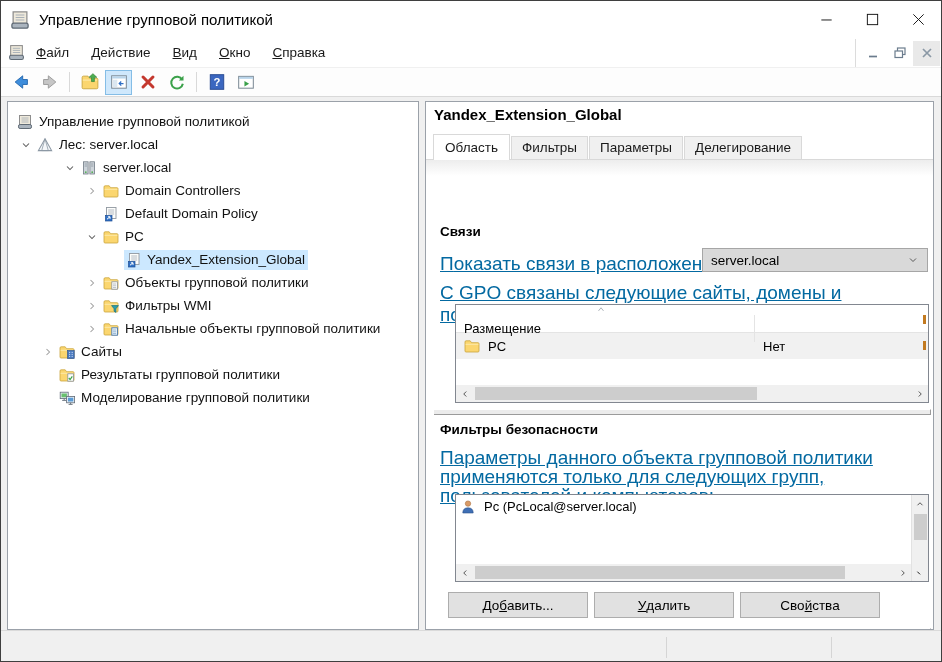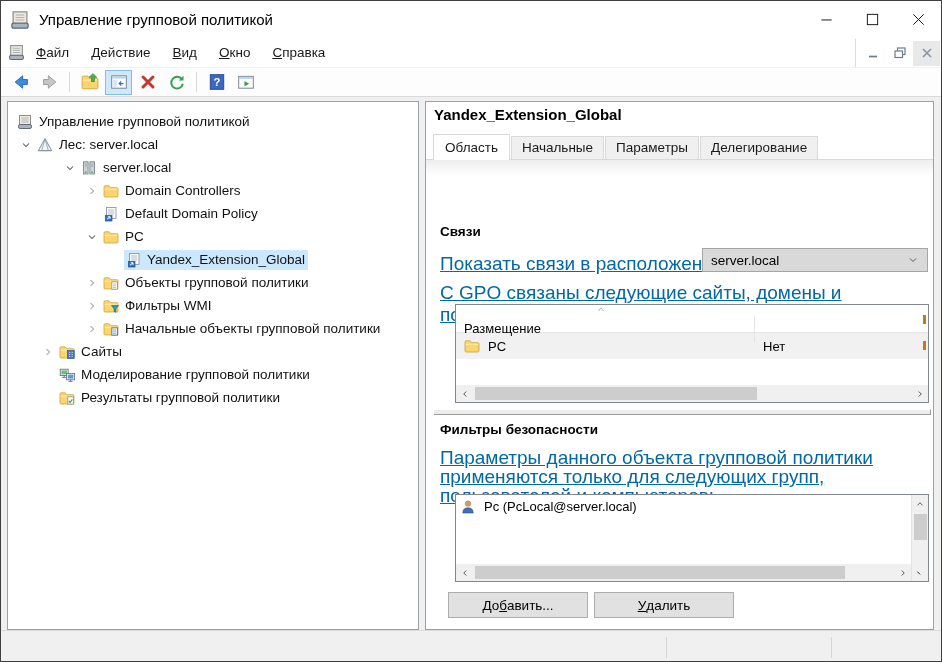--- a/index.html
+++ b/index.html
@@ -516,45 +516,45 @@
             </svg>
           </span>
         <span>Сайты</span>
       </div>
 
       <div class="trow" style="--lvl:2">
         <span class="spacer"></span>
         <span class="exp"></span>
         <span class="ticon">
             <svg>
+              <use href="#i-results"></use>
+            </svg>
+          </span>
+        <span>Результаты групповой политики</span>
+      </div>
+
+      <div class="trow" style="--lvl:2">
+        <span class="spacer"></span>
+        <span class="exp"></span>
+        <span class="ticon">
+            <svg>
               <use href="#i-modeling"></use>
             </svg>
           </span>
         <span>Моделирование групповой политики</span>
-      </div>
-
-      <div class="trow" style="--lvl:2">
-        <span class="spacer"></span>
-        <span class="exp"></span>
-        <span class="ticon">
-            <svg>
-              <use href="#i-results"></use>
-            </svg>
-          </span>
-        <span>Результаты групповой политики</span>
       </div>
 
     </div>
 
     <div class="detail">
       <div class="dp-title">Yandex_Extension_Global</div>
 
       <div class="tabs">
         <span class="tab active">Область</span>
-        <span class="tab">Начальные</span>
+        <span class="tab">Фильтры</span>
         <span class="tab">Параметры</span>
         <span class="tab">Делегирование</span>
       </div>
 
       <div class="tabpage">
         <div class="grad"></div>
 
         <div class="sechead" style="top:64px">Связи</div>
         <div class="lbl" style="left:14px;top:93px"><span class="ul">П</span>оказать связи в расположении:</div>
         <div class="combo">
@@ -642,20 +642,21 @@
                 <svg>
                   <use href="#i-arr-right"></use>
                 </svg>
               </span>
           </div>
         </div>
 
         <div class="btnrow">
           <div class="pbtn">До<span class="ul">б</span>авить...</div>
           <div class="pbtn"><span class="ul">У</span>далить</div>
+          <div class="pbtn">Сво<span class="ul">й</span>ства</div>
         </div>
 
         <div class="etched" style="top:468px"></div>
 
       </div>
     </div>
   </div>
 
   <div class="statusbar">
     <div class="statusdiv" style="left:665px"></div>

